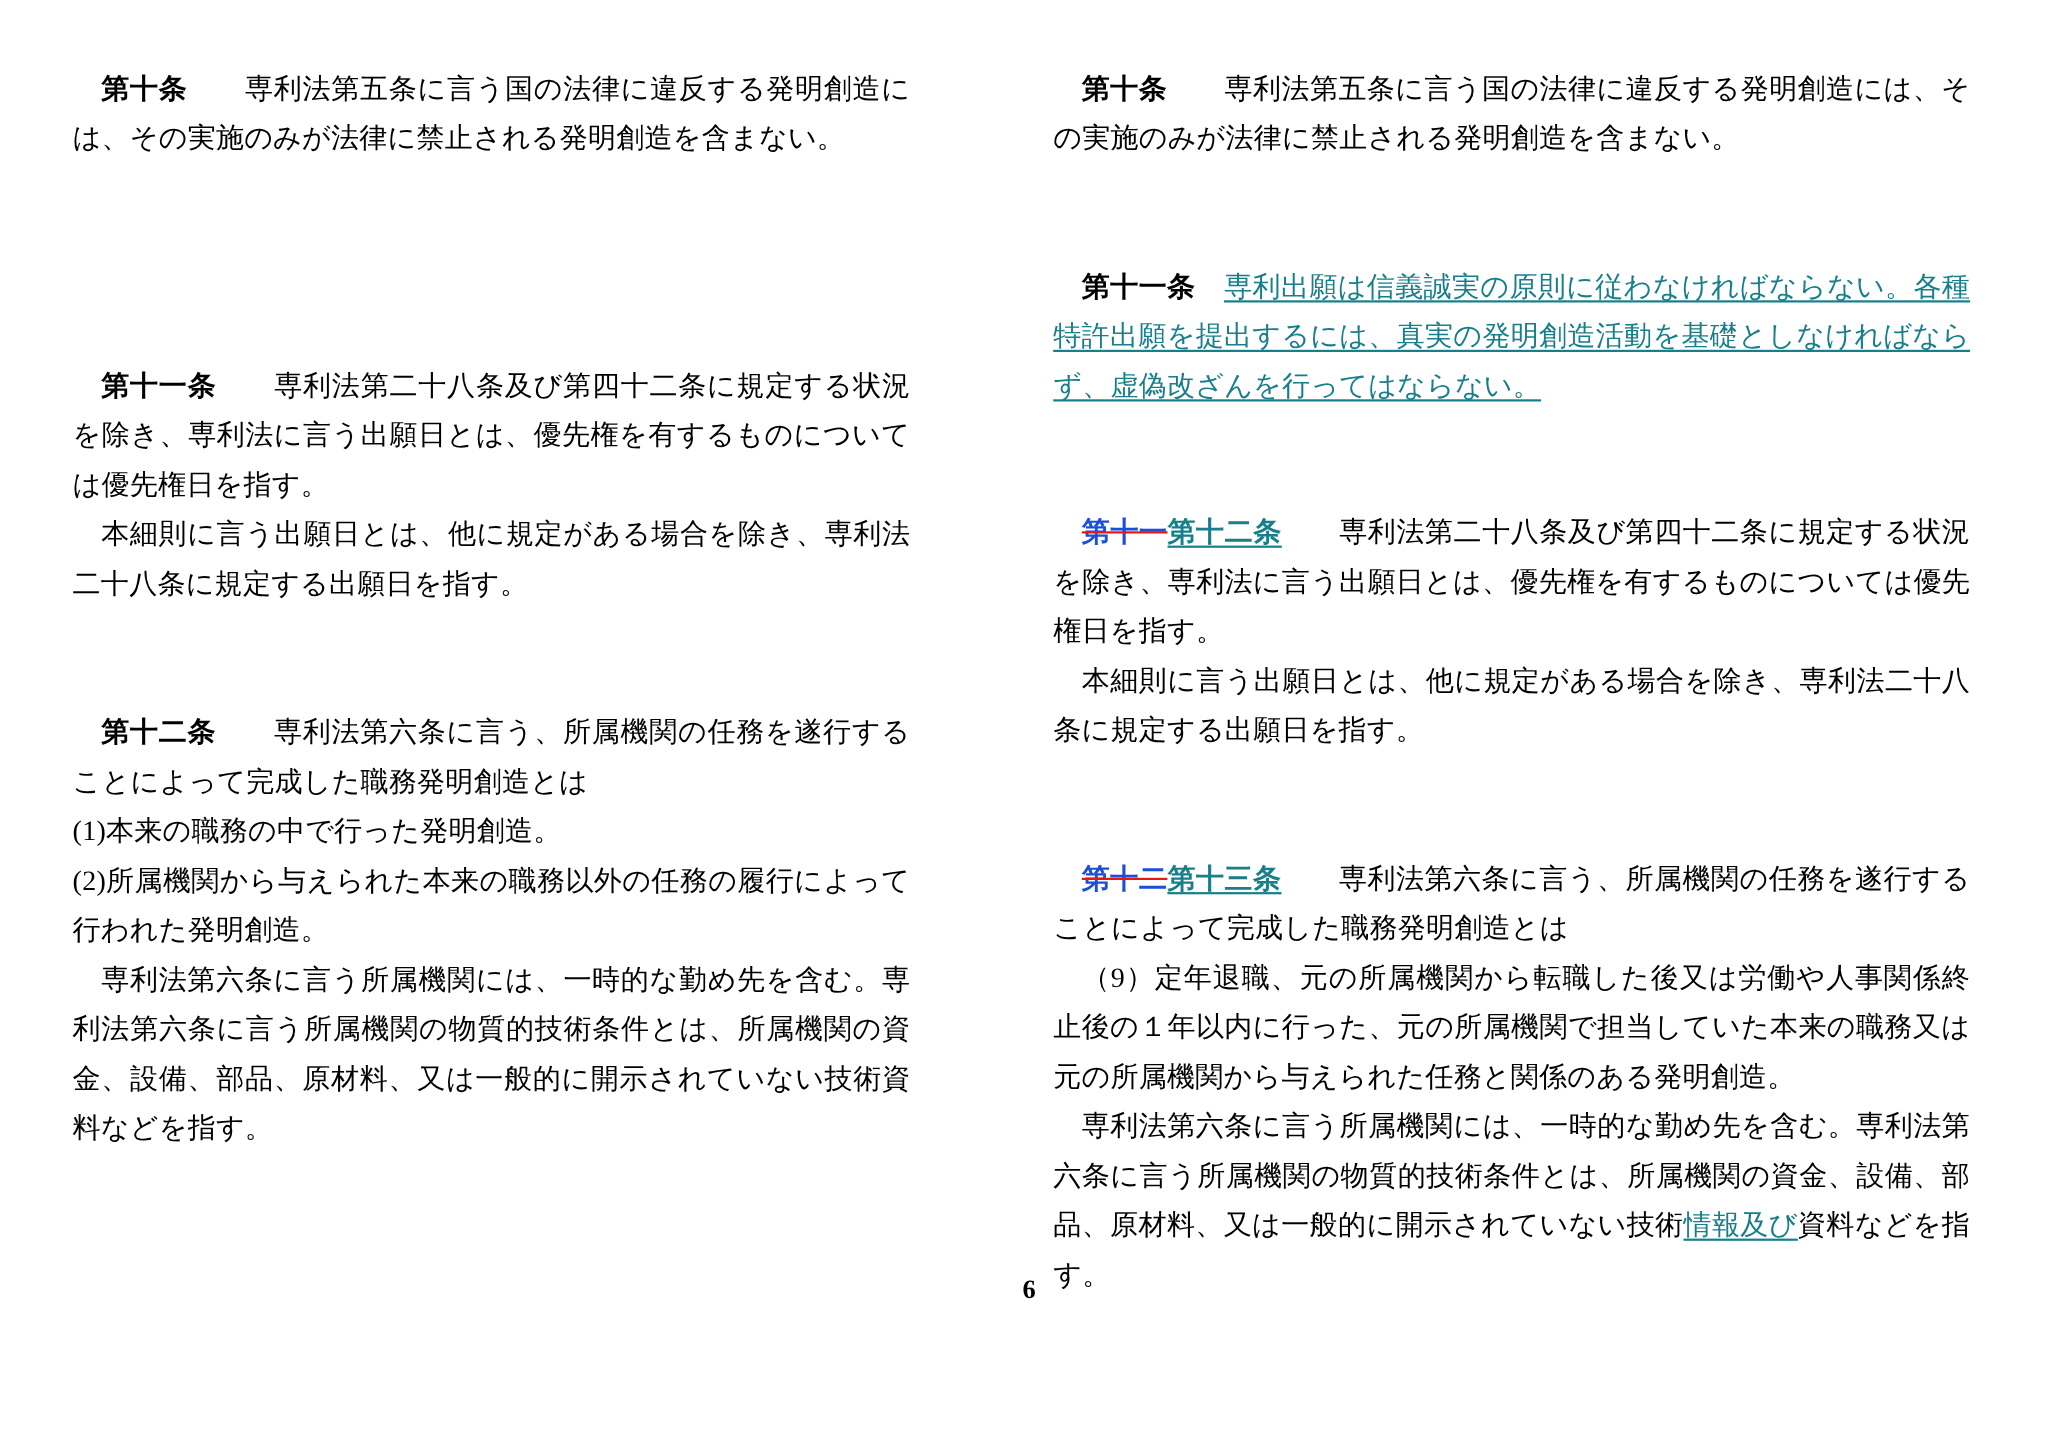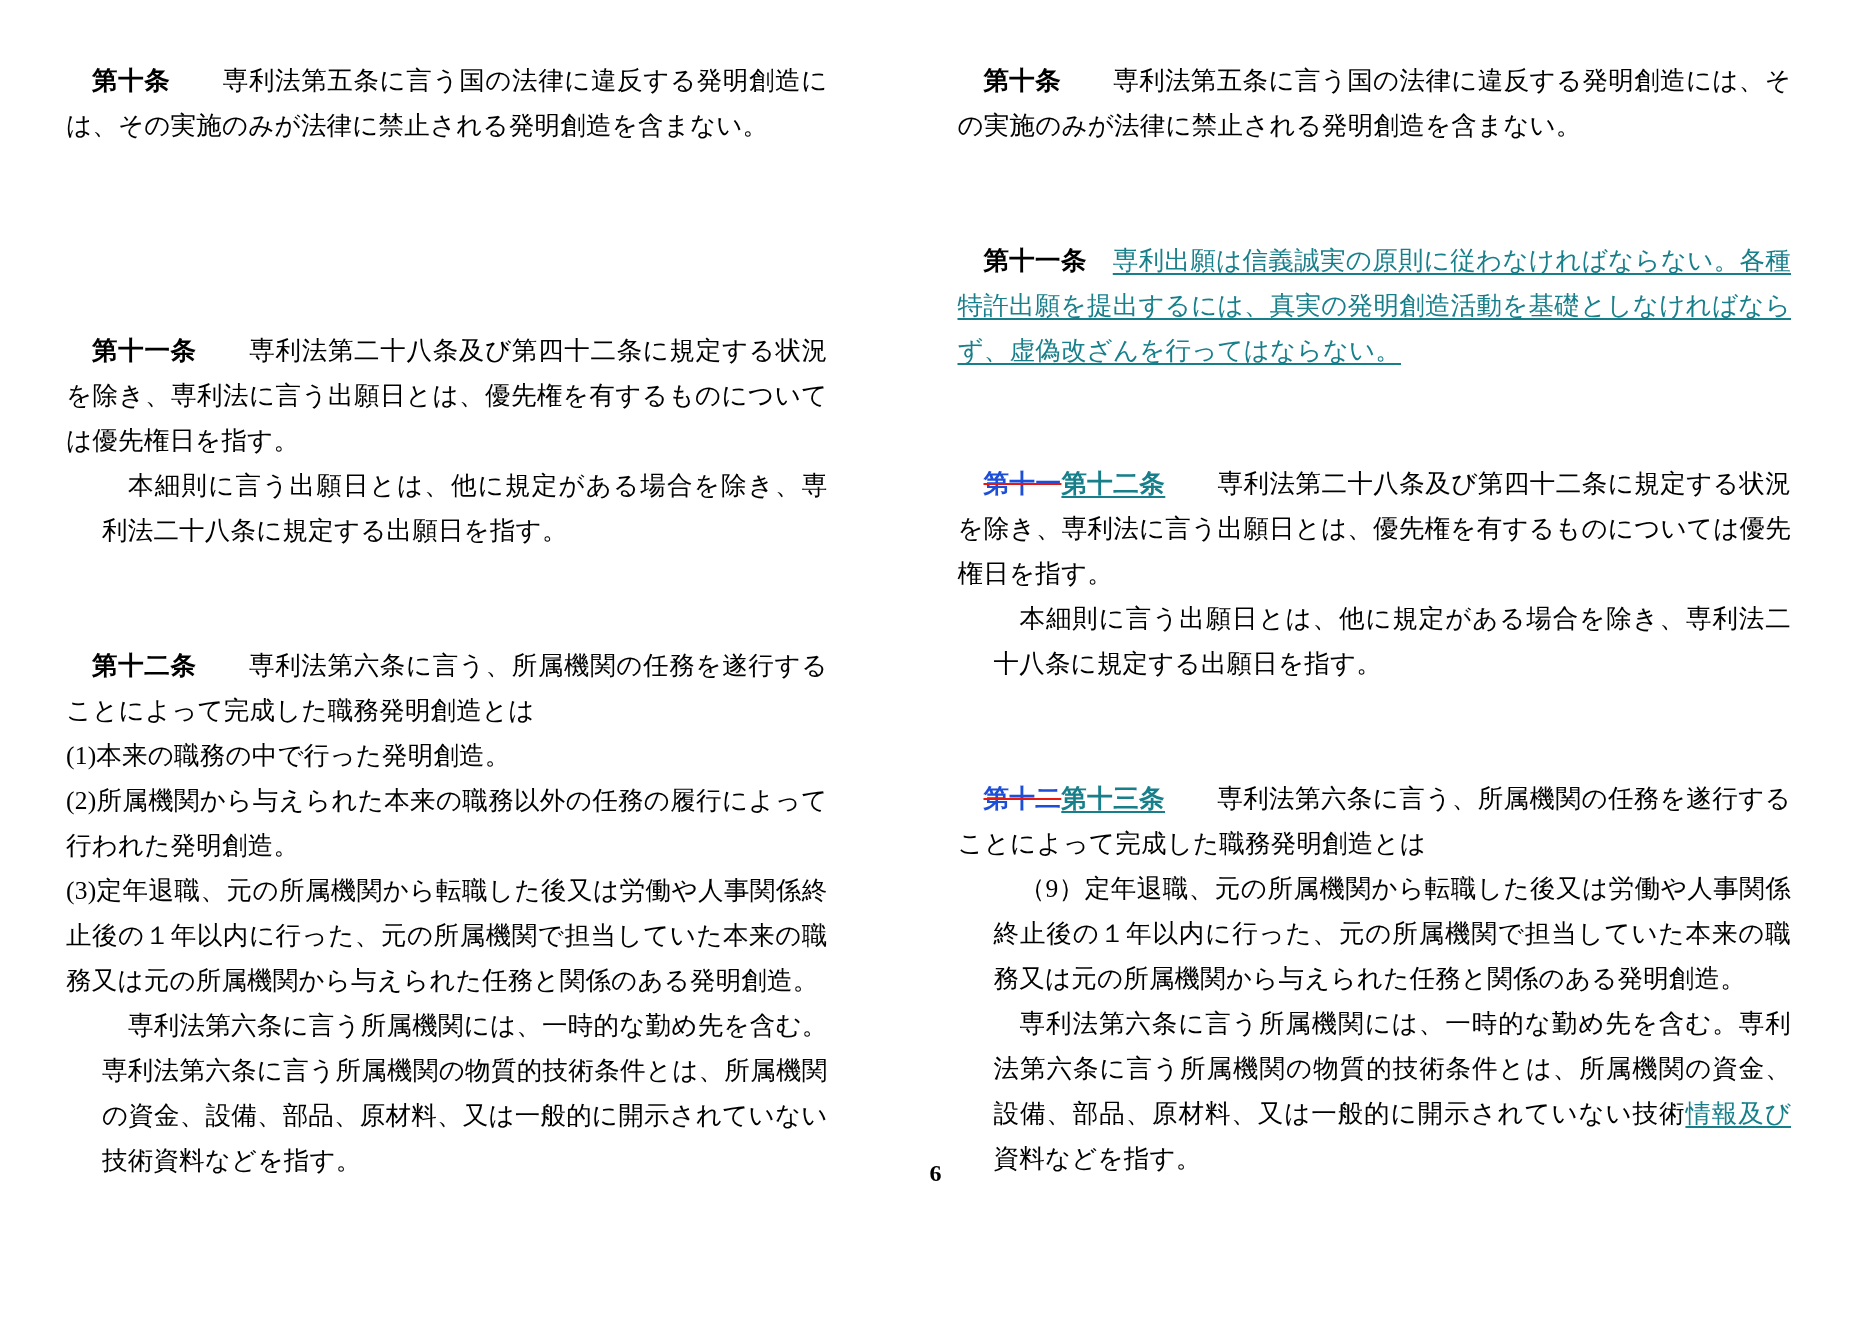--- a/index.html
+++ b/index.html
@@ -48,21 +48,21 @@
     letter-spacing: 0.2px;
     text-align: justify;
     text-justify: inter-character;
     margin: 0;
     font-family: "Liberation Serif", "DejaVu Serif", serif;
   }
   .gap-block  { height: 90px; }
   .gap-block2 { height: 88px; }
   .gap-hole   { height: 180px; }
 
-  .indent1 { text-indent: 26px; margin-left: 36px; }
+  .indent1 { text-indent: 26px; }
   .indent-art { text-indent: 26px; }
 
   .artno {
     font-weight: bold;
   }
   .artgap {
     display: inline-block;
     width: 26px;
   }
 
@@ -118,21 +118,20 @@
       <p class="para indent-art"><span class="artno">第十一条</span><span class="artgap"></span><span class="artgap"></span><span>専利法第二十八条及び第四十二条に規定する状況を除き、専利法に言う出願日とは、優先権を有するものについては優先権日を指す。</span></p>
 
       <p class="para indent1">本細則に言う出願日とは、他に規定がある場合を除き、専利法二十八条に規定する出願日を指す。</p>
 
       <div class="gap-block"></div>
 
       <p class="para indent-art"><span class="artno">第十二条</span><span class="artgap"></span><span class="artgap"></span><span>専利法第六条に言う、所属機関の任務を遂行することによって完成した職務発明創造とは</span></p>
 
       <p class="para">(1)本来の職務の中で行った発明創造。</p>
       <p class="para">(2)所属機関から与えられた本来の職務以外の任務の履行によって行われた発明創造。</p>
-      <p class="para">(3)定年退職、元の所属機関から転職した後又は労働や人事関係終止後の１年以内に行った、元の所属機関で担当していた本来の職務又は元の所属機関から与えられた任務と関係のある発明創造。</p>
 
       <p class="para indent1">専利法第六条に言う所属機関には、一時的な勤め先を含む。専利法第六条に言う所属機関の物質的技術条件とは、所属機関の資金、設備、部品、原材料、又は一般的に開示されていない技術資料などを指す。</p>
 
     </div>
 
     <div class="col col-right">
 
       <p class="para indent-art"><span class="artno">第十条</span><span class="artgap"></span><span class="artgap"></span><span>専利法第五条に言う国の法律に違反する発明創造には、その実施のみが法律に禁止される発明創造を含まない。</span></p>
 
       <div class="gap-block"></div>

